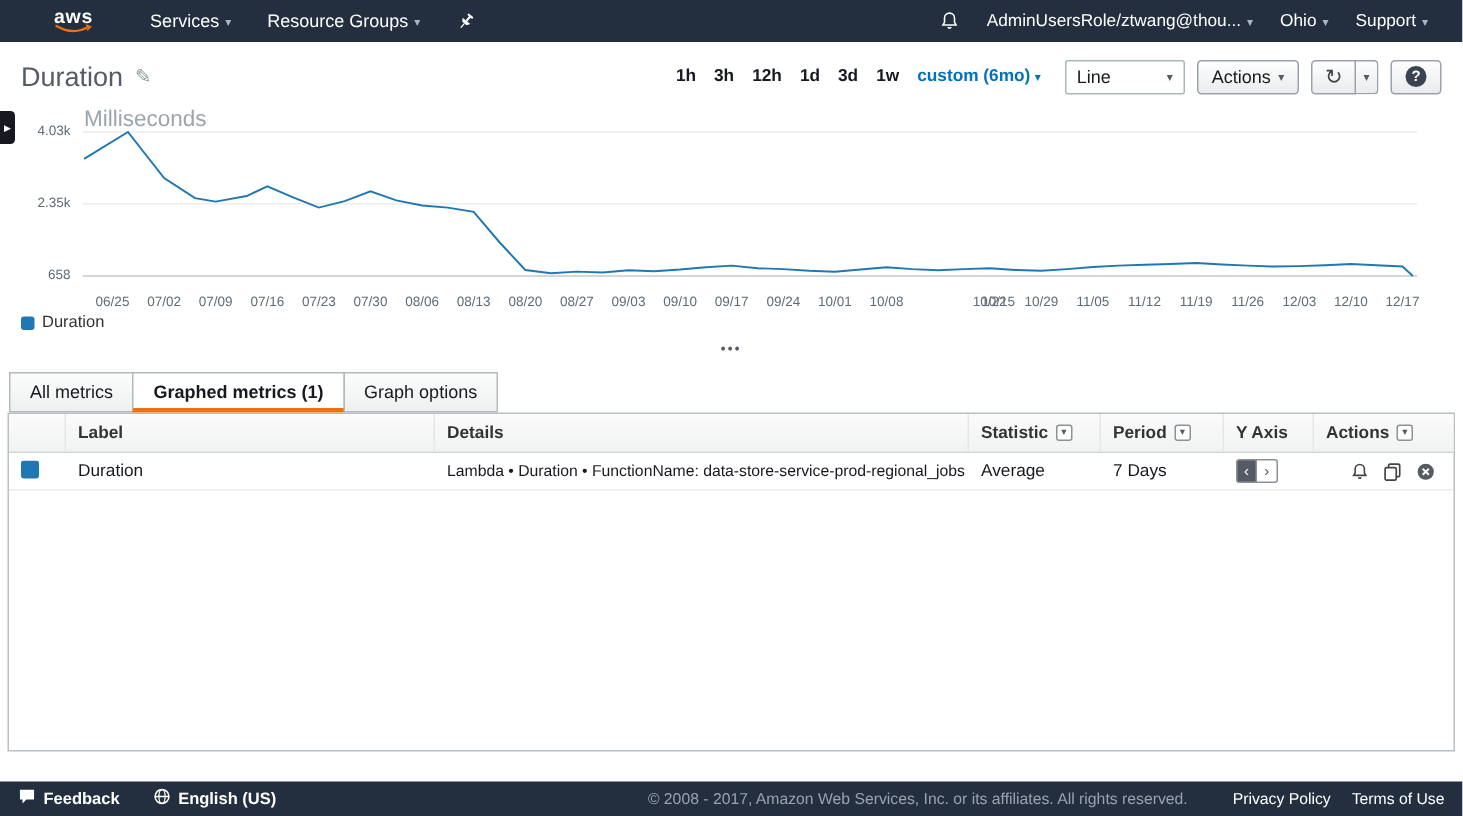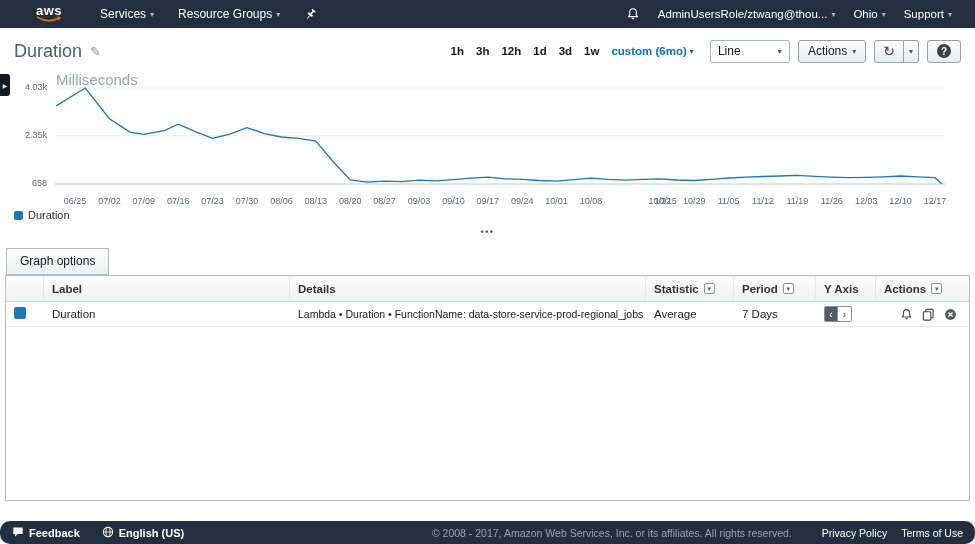--- a/index.html
+++ b/index.html
@@ -109,21 +109,21 @@
   .yax { width:14px; height:16px; display:inline-flex; align-items:center; justify-content:center;
     font-size:10px; border:1px solid #8d9096; cursor:pointer; }
   .yax-left { background:#545b64; color:#fff; border-radius:2px 0 0 2px; }
   .yax-right { background:#fff; color:#545b64; border-left:none; border-radius:0 2px 2px 0; }
   .td-actions { display:flex; justify-content:flex-end; align-items:center; gap:9px; padding-right:12px; }
   .row-icon { display:inline-flex; cursor:pointer; }
   
   .footer {
     position:absolute; left:0; right:0; bottom:0; height:23px;
     background:#232f3e; color:#fff; display:flex; align-items:center;
-    justify-content:space-between; padding:0 12px; font-size:11px;border-radius:10px;
+    justify-content:space-between; padding:0 12px; font-size:11px;
   }
   .f-left, .f-right { display:flex; align-items:center; }
   .f-item { display:flex; align-items:center; gap:5px; margin-right:22px; font-weight:bold; font-size:11px; color:#fff; cursor:pointer; }
   .copyright { color:#99a3ad; font-size:10.5px; margin-right:16px; }
   .f-link { color:#fff; font-size:10.5px; margin-left:14px; cursor:pointer; }
 </style>
 </head>
 <body>
 
 <header class="topnav">
@@ -260,20 +260,22 @@
     </div>
   <div class="legend">
     <span class="swatch" style="background: rgb(31, 119, 180);"></span>
     <span>Duration</span>
   </div>
 </section>
 
 <div class="divider"><span>•••</span></div>
 
 <div class="tabs">
+  <div class="tab">All metrics</div>
+  <div class="tab active">Graphed metrics (1)</div>
   <div class="tab">Graph options</div>
 </div>
 
 <div class="table-panel">
   <div class="thead">
     <div class="th c-check"></div>
     <div class="th c-label">Label</div>
     <div class="th c-details">Details</div>
     <div class="th c-stat">
         <span>Statistic</span>

